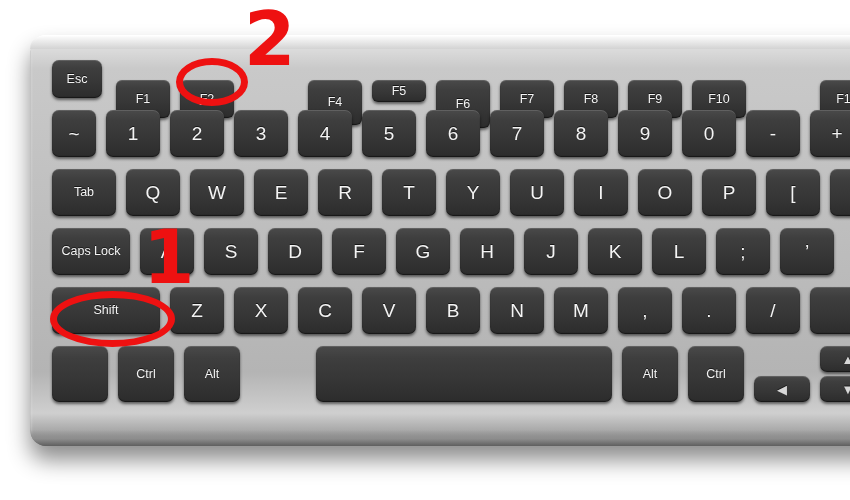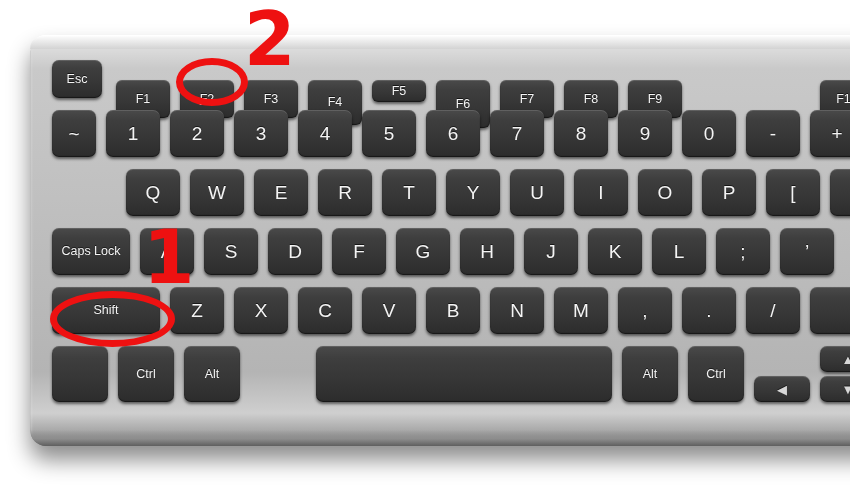--- a/index.html
+++ b/index.html
@@ -102,41 +102,41 @@
     <div id="keys">
         <div class="key mod" style="left: 22px; top: 24px; width: 50px; height: 38px;">
           <span class="lbl">Esc</span>
         </div>
         <div class="key fkey" style="left: 86px; top: 24px; width: 54px; height: 38px;">
           <span class="lbl">F1</span>
         </div>
         <div class="key fkey" style="left: 150px; top: 24px; width: 54px; height: 38px; text-decoration: underline;">
           <span class="lbl">F2</span>
         </div>
-        <div class="key fkey" style="left: 214px; top: 24px; width: 54px; height: 38px;">
-          <span class="lbl">F3</span>
-        </div>
         <div class="key fkey" style="left: 278px; top: 24px; width: 54px; height: 45px;">
           <span class="lbl">F4</span>
         </div>
         <div class="key fkey" style="left: 342px; top: 24px; width: 54px; height: 22px;">
           <span class="lbl">F5</span>
         </div>
         <div class="key fkey" style="left: 406px; top: 24px; width: 54px; height: 48px;">
           <span class="lbl">F6</span>
         </div>
         <div class="key fkey" style="left: 470px; top: 24px; width: 54px; height: 38px;">
           <span class="lbl">F7</span>
         </div>
         <div class="key fkey" style="left: 534px; top: 24px; width: 54px; height: 38px;">
           <span class="lbl">F8</span>
         </div>
         <div class="key fkey" style="left: 598px; top: 24px; width: 54px; height: 38px;">
           <span class="lbl">F9</span>
         </div>
+        <div class="key fkey" style="left: 662px; top: 24px; width: 54px; height: 38px;">
+          <span class="lbl">F10</span>
+        </div>
         <div class="key fkey" style="left: 790px; top: 24px; width: 54px; height: 38px;">
           <span class="lbl">F12</span>
         </div>
         <div class="key sym" style="left: 22px; top: 74px; width: 44px; height: 47px;">
           <span class="lbl">~</span>
         </div>
         <div class="key num" style="left: 76px; top: 74px; width: 54px; height: 47px;">
           <span class="lbl">1</span>
         </div>
         <div class="key num" style="left: 140px; top: 74px; width: 54px; height: 47px;">
@@ -165,20 +165,23 @@
         </div>
         <div class="key num" style="left: 652px; top: 74px; width: 54px; height: 47px;">
           <span class="lbl">0</span>
         </div>
         <div class="key num" style="left: 716px; top: 74px; width: 54px; height: 47px;">
           <span class="lbl">-</span>
         </div>
         <div class="key num" style="left: 780px; top: 74px; width: 54px; height: 47px;">
           <span class="lbl">+</span>
         </div>
+        <div class="key mod" style="left: 22px; top: 133px; width: 64px; height: 47px;">
+          <span class="lbl">Tab</span>
+        </div>
         <div class="key alpha" style="left: 96px; top: 133px; width: 54px; height: 47px;">
           <span class="lbl">Q</span>
         </div>
         <div class="key alpha" style="left: 160px; top: 133px; width: 54px; height: 47px;">
           <span class="lbl">W</span>
         </div>
         <div class="key alpha" style="left: 224px; top: 133px; width: 54px; height: 47px;">
           <span class="lbl">E</span>
         </div>
         <div class="key alpha" style="left: 288px; top: 133px; width: 54px; height: 47px;">

